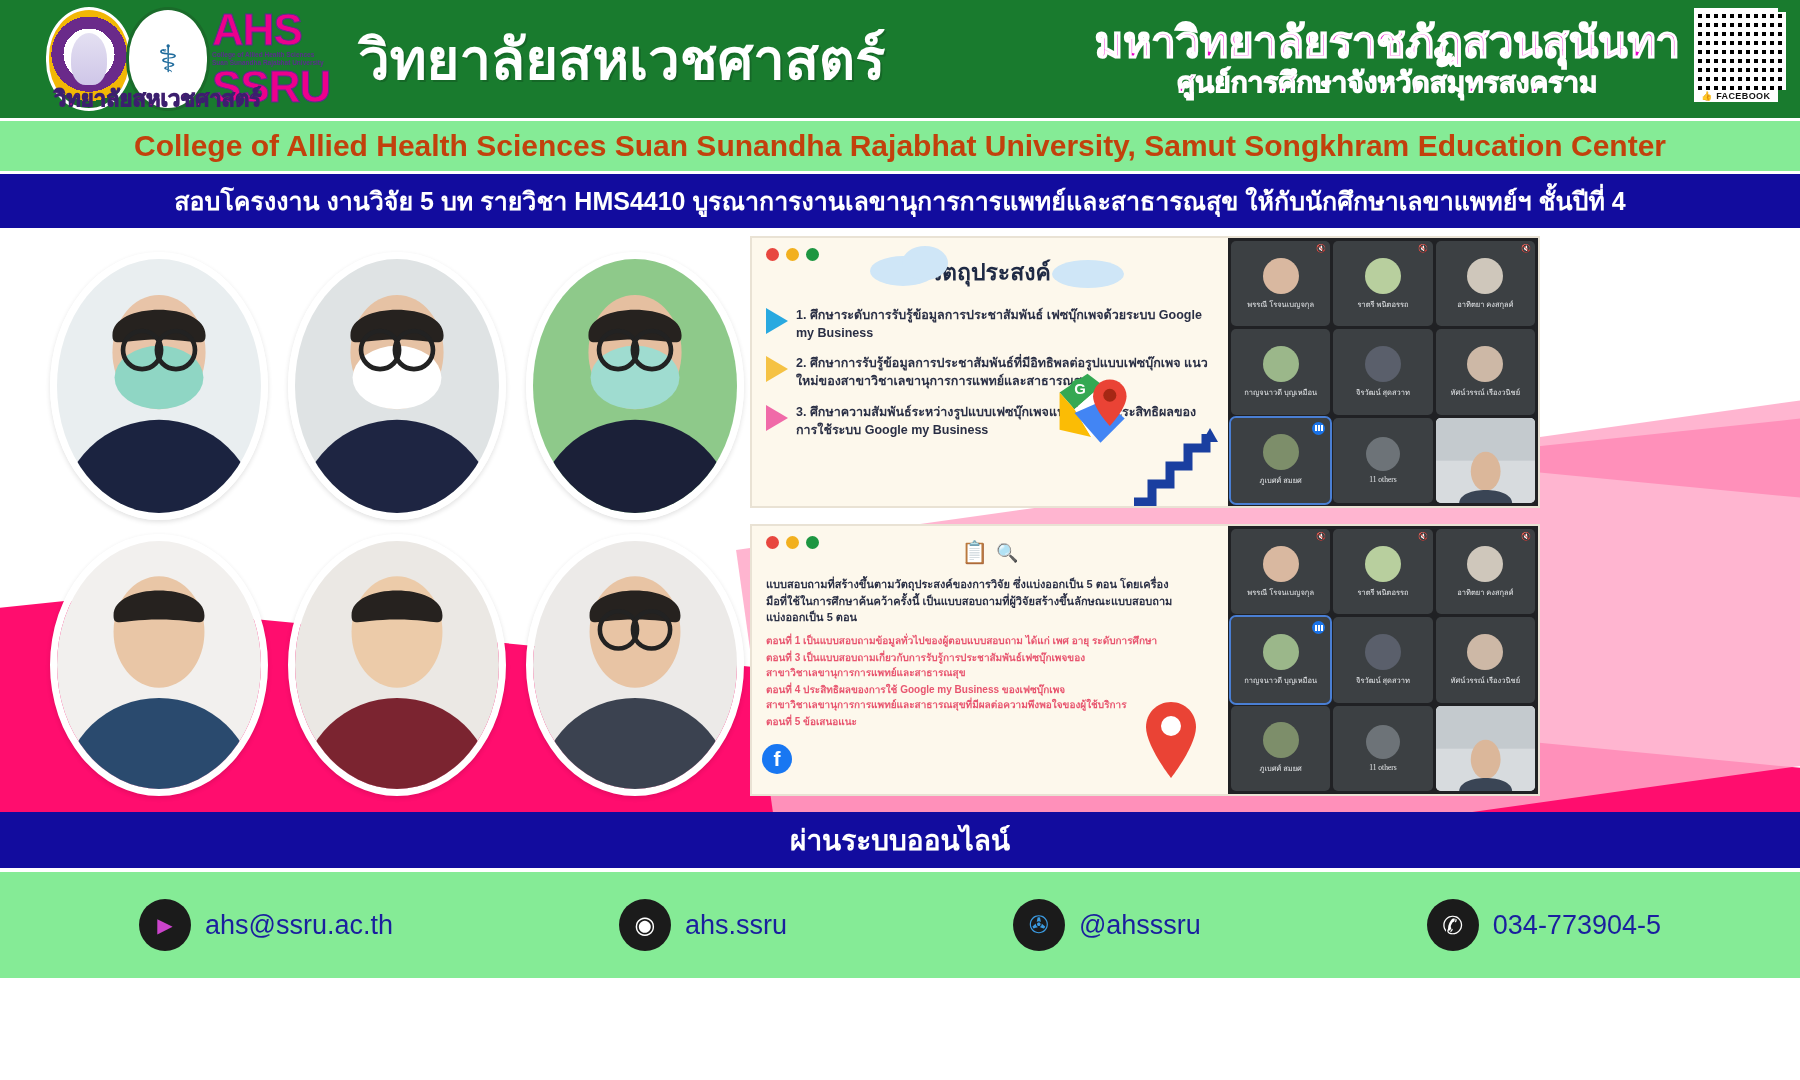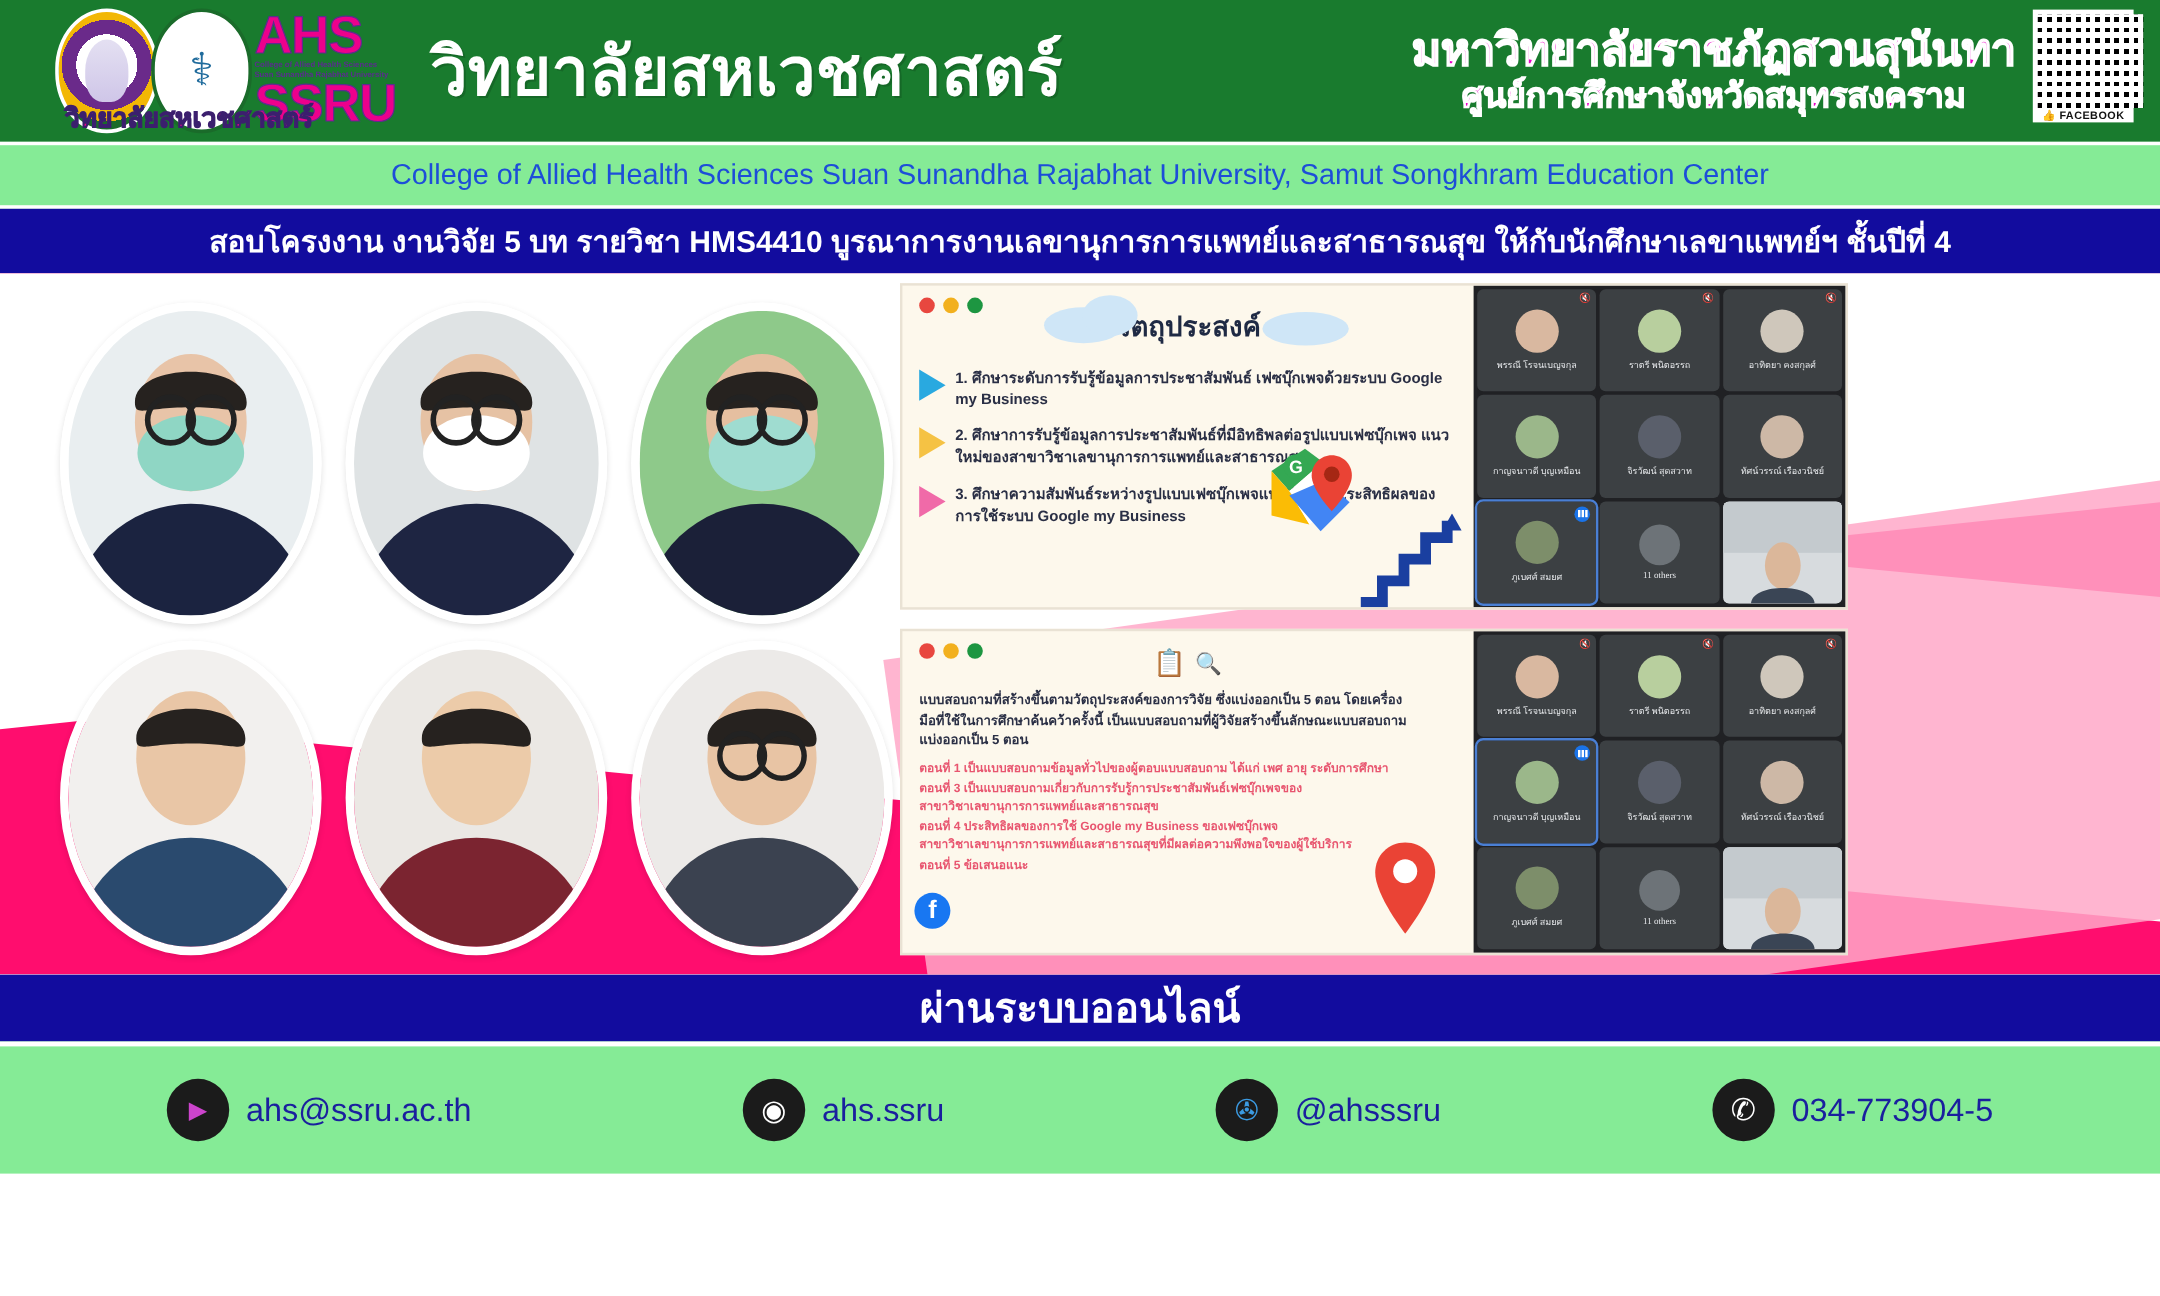--- a/index.html
+++ b/index.html
@@ -40,40 +40,40 @@
      -webkit-text-stroke:1px #5b2d8e; }
   .logo-thai {
     position:absolute; left:54px; bottom:2px; font-size:22px; font-weight:bold;
     color:#ec008c; -webkit-text-stroke:1px #3b1f6e; white-space:nowrap;
   }
   .head-title {
     font-size:56px; font-weight:bold; color:#fff; margin-left:28px;
     white-space:nowrap; text-shadow:2px 2px 0 rgba(0,0,0,.15);
   }
   .head-right { margin-left:auto; margin-right:120px; text-align:center; }
-  .head-right .r1 { font-size:37px;font-weight:bold;color:#ea00c8;
+  .head-right .r1 { font-size:43px;font-weight:bold;color:#ea00c8;
      -webkit-text-stroke:1.6px #fff; white-space:nowrap; line-height:1.1;}
   .head-right .r2 { font-size:28px;font-weight:bold;color:#ea00c8;
      -webkit-text-stroke:1.2px #fff; white-space:nowrap; line-height:1.2;}
   .qr-wrap { position:absolute; right:22px; top:8px; width:84px; background:#fff;
      padding:4px 4px 1px; text-align:center; }
   .qr { width:88px;height:78px;
     background:
       repeating-linear-gradient(90deg,#000 0 4px,#fff 4px 8px),
       repeating-linear-gradient(0deg,#000 0 4px,#fff 4px 9px);
     background-blend-mode:screen;
   }
   .qr-label { font-size:9px; font-weight:bold; color:#111; letter-spacing:.4px; padding-top:1px;}
 
   
   .enbar {
     height:56px; background:#85eb96; display:flex; align-items:center;
     justify-content:center; border-top:3px solid #fff; border-bottom:3px solid #fff;
   }
-  .enbar span { font-size:24px; font-weight:normal; color:#1d4ed8; white-space:nowrap; }
+  .enbar span { font-size:30px; font-weight:bold; color:#c2410c; white-space:nowrap; }
 
   
   .thbar {
     height:54px; background:#120c9e; display:flex;align-items:center;justify-content:center;
   }
   .thbar span { font-size:25px; font-weight:bold; color:#fff; white-space:nowrap; }
 
   
   .main { position:relative; height:584px; overflow:hidden; background:#ffffff; }
   .bg-pinkA { position:absolute; inset:0; background:#ff0d6e; }
@@ -140,21 +140,21 @@
   .mic-off { position:absolute; top:3px; right:4px; font-size:8px; color:#ddd; }
   .spk { position:absolute; top:4px; right:5px; width:13px;height:13px;border-radius:50%;
          background:#1a73e8; display:flex;align-items:center;justify-content:center;}
   .spk i { display:block; width:2px;height:6px;background:#fff; margin:0 .5px; }
   .tile.others { background:#3c4043; }
   .others-av { width:34px;height:34px;border-radius:50%;background:#6d7378;margin-bottom:4px;}
   .tile.photo-feed { background:#cfd4d8; }
 
   
   .onlinebar { height:56px; background:#120c9e; display:flex;align-items:center;justify-content:center;}
-  .onlinebar span { font-size:34px; color:#fff; font-weight:bold; }
+  .onlinebar span { font-size:28px; color:#fff; font-weight:bold; }
 
   
   .footer {
     height:110px; background:#85eb96; border-top:4px solid #fff;
     display:flex; align-items:center; justify-content:space-around; padding:0 26px;
   }
   .fitem { display:flex; align-items:center; gap:14px; }
   .ficon { width:52px;height:52px;border-radius:50%;background:#1b1b1b;
            display:flex;align-items:center;justify-content:center; flex-shrink:0;}
   .ftext { font-size:27px; color:#1a1f9e; white-space:nowrap; }

